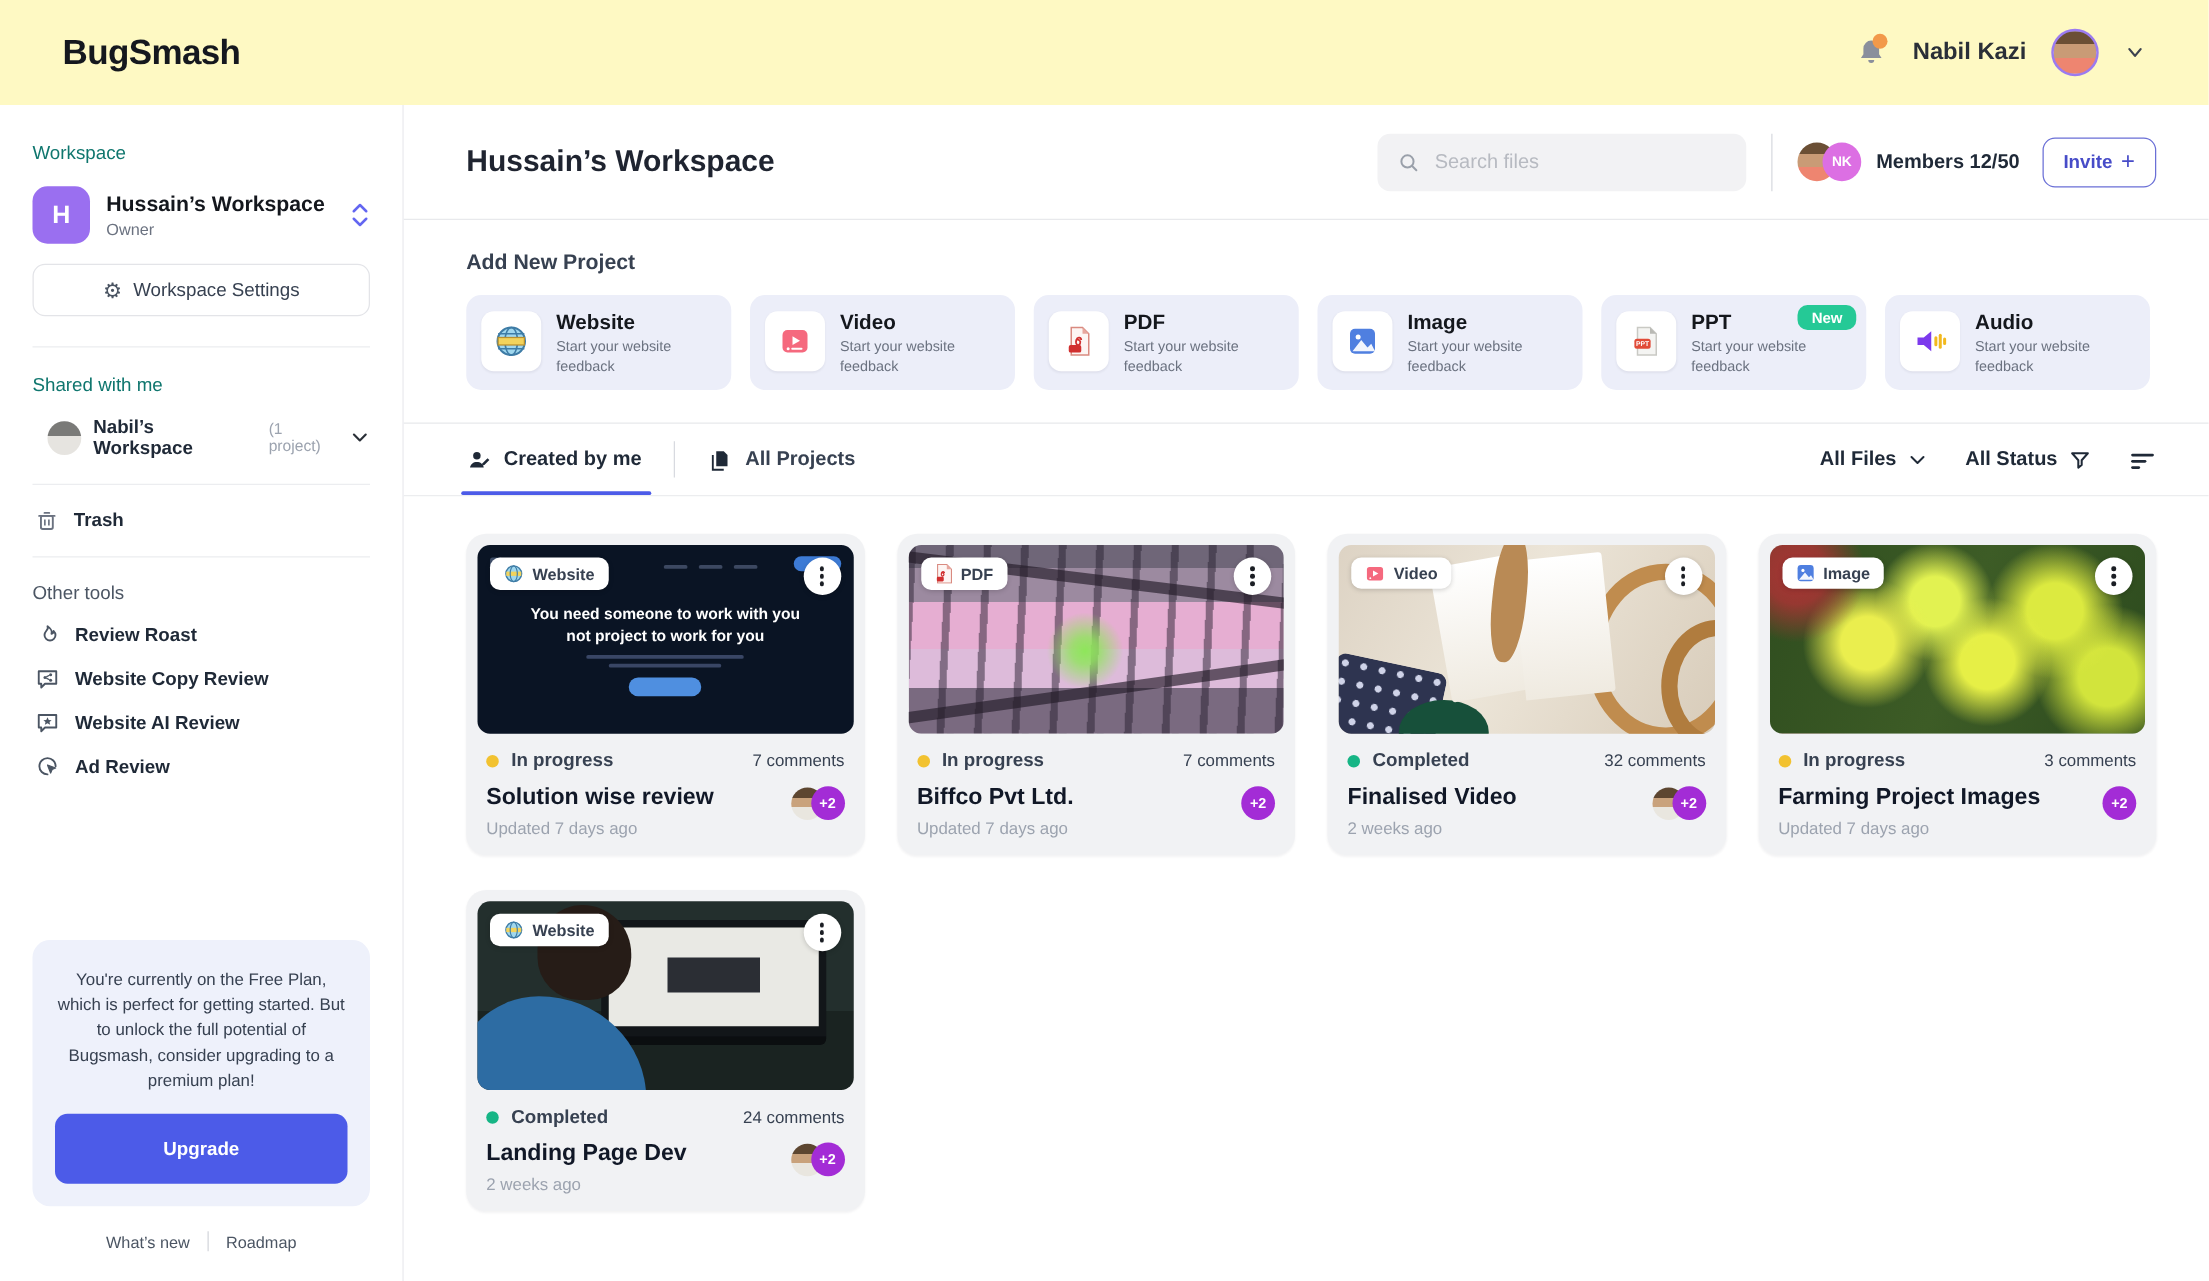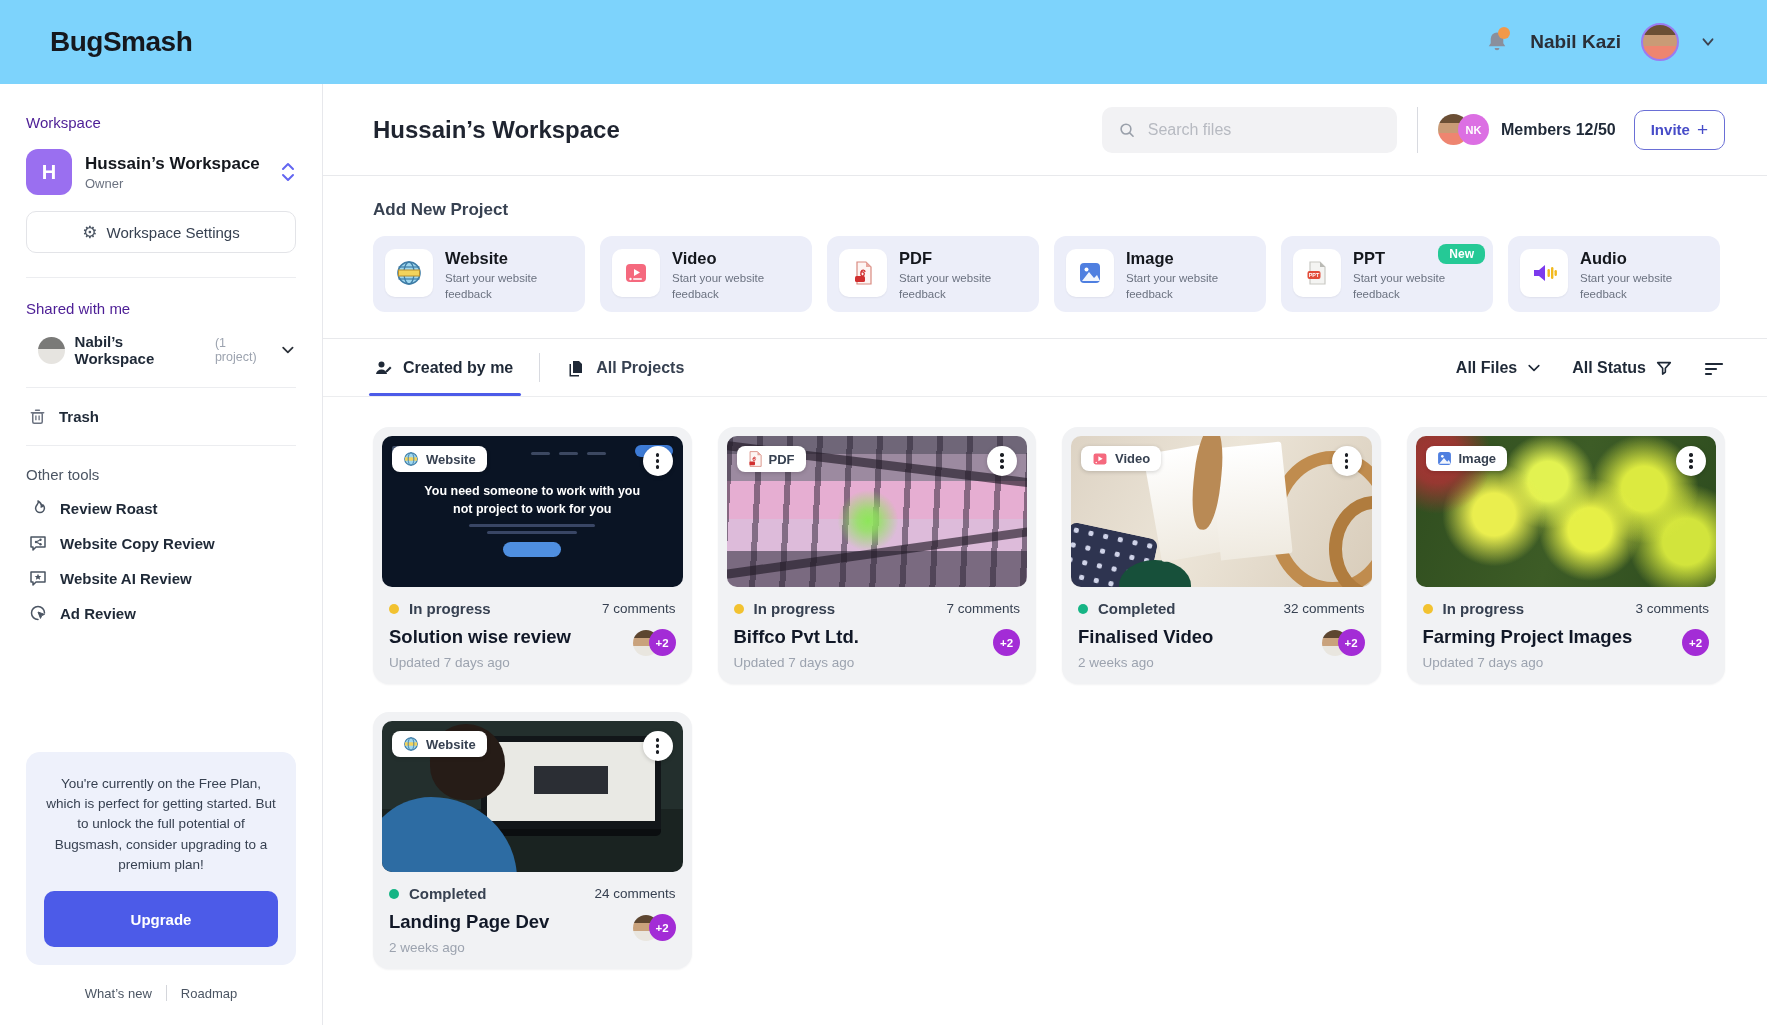--- a/index.html
+++ b/index.html
@@ -1,39 +1,39 @@
 <!DOCTYPE html>
 <html><head>
 <meta charset="utf-8">
 <style>
   * { margin:0; padding:0; box-sizing:border-box; }
   html,body { width:1767px; height:1025px; overflow:hidden; background:#fff;
     font-family:"Liberation Sans", sans-serif; color:#1f2937; }
 
   
-  .topbar { height:84px; background:#7dd3fc; display:flex; align-items:center;
+  .topbar { height:84px; background:#fef9c3; display:flex; align-items:center;
     justify-content:space-between; padding:0 50px; }
   .logo { font-size:28px; font-weight:800; letter-spacing:-0.5px; color:#15181e; }
   .topbar-right { display:flex; align-items:center; gap:20px; }
   .bell-wrap { position:relative; width:26px; height:26px; cursor:pointer; }
   .bell-dot { position:absolute; top:-2px; right:0; width:12px; height:12px;
     border-radius:50%; background:#F2994A; }
   .user-name { font-size:19px; font-weight:600; color:#2a2f38; }
   .avatar { border-radius:50%; }
   .avatar-photo { background:linear-gradient(to bottom,#6b4f35 0 30%,#c99b76 30% 62%,#ee8570 62% 100%); }
   .topbar .avatar-photo { width:38px; height:38px; border:2px solid #9b7bf0; }
 
   
   .shell { display:flex; height:941px; }
   .sidebar { width:323px; min-width:323px; background:#fff; border-right:1px solid #E7E8EC;
     display:flex; flex-direction:column; padding:0 26px; }
   .main { flex:1; background:#fff; }
 
   
-  .side-label { font-size:15px; color:#4c1d95; }
+  .side-label { font-size:15px; color:#0f766e; }
   .ws-head { margin-top:30px; }
   .ws-row { display:flex; align-items:center; gap:13px; margin-top:18px; cursor:pointer; }
   .ws-avatar { width:46px; height:46px; border-radius:12px; background:#9A6FF0; color:#fff;
     display:flex; align-items:center; justify-content:center; font-size:20px; font-weight:700; }
   .ws-name { font-size:17px; font-weight:700; color:#14171d; }
   .ws-role { font-size:13px; color:#6b7280; margin-top:2px; }
   .ws-switch { margin-left:auto; }
   .settings-btn { margin-top:16px; height:42px; border:1px solid #E3E4E8; border-radius:10px;
     background:#fff; display:flex; align-items:center; justify-content:center; gap:9px;
     font-size:15px; color:#374151; cursor:pointer; width:100%; }

